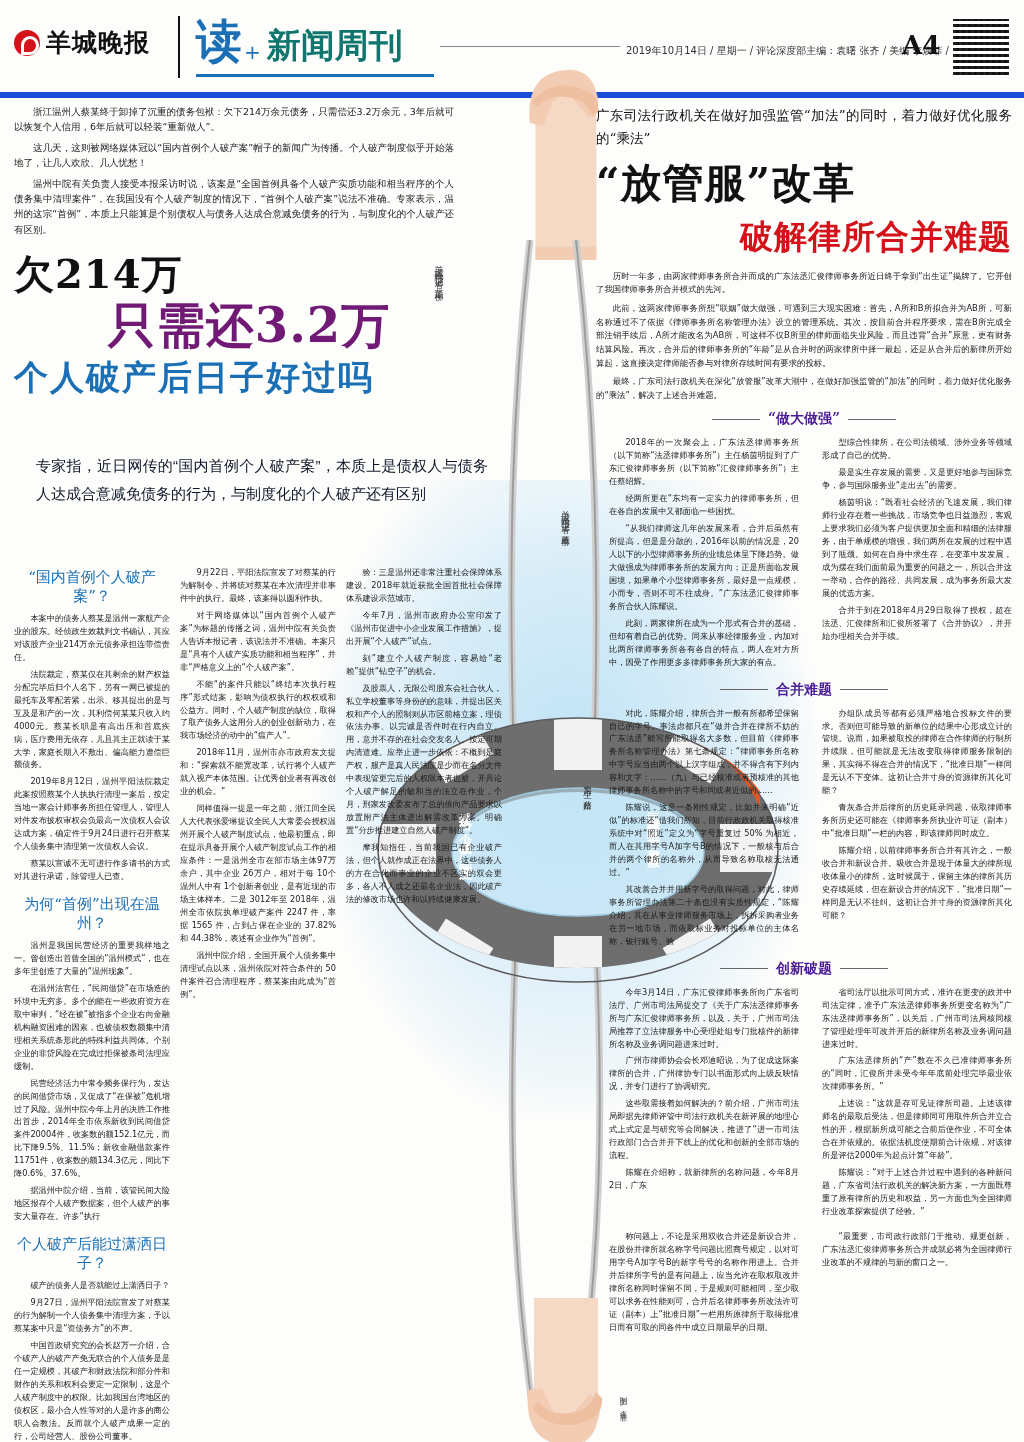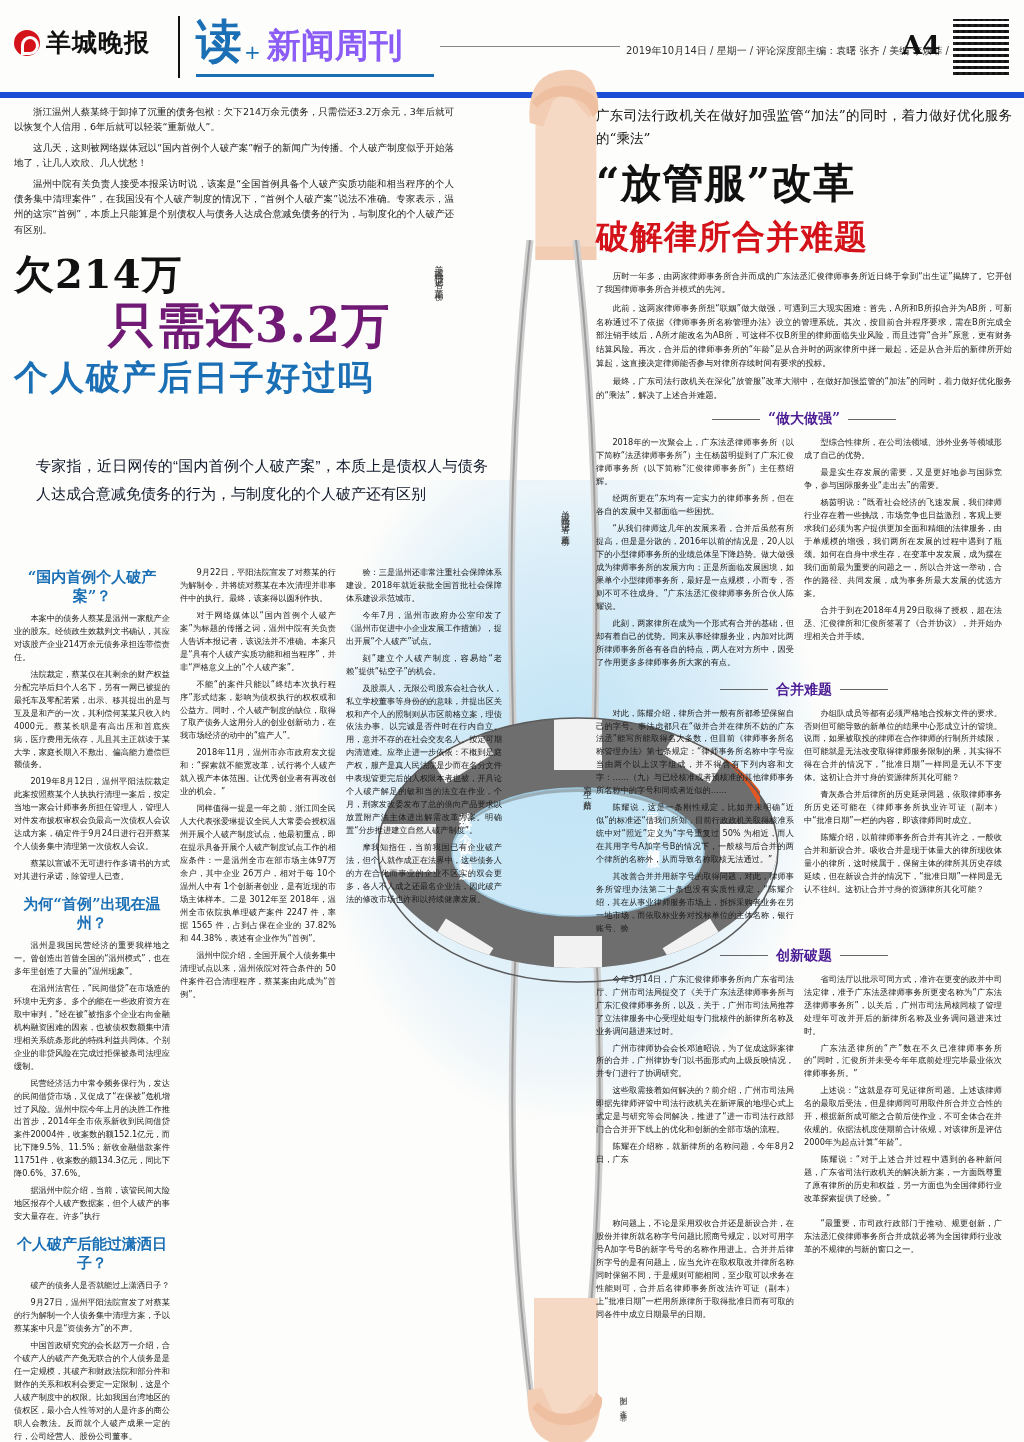--- a/index.html
+++ b/index.html
@@ -16,21 +16,21 @@
   
   .masthead{position:absolute;left:0;top:0;width:1024px;height:92px;border-bottom:6px solid #1d4ed8;}
   .logo{position:absolute;left:14px;top:26px;display:flex;align-items:center;gap:6px;}
   .logo .mark{width:26px;height:26px;border-radius:50%;background:#d4121a;position:relative;}
   .logo .mark:after{content:"";position:absolute;left:7px;top:6px;width:12px;height:13px;border:3px solid #fff;border-radius:50% 50% 50% 0;}
   .logo .name{font-family:"DejaVu Serif","Liberation Serif",serif;font-weight:bold;font-size:25px;letter-spacing:1px;color:#111;}
   .mast-sep{position:absolute;left:178px;top:16px;width:2px;height:62px;background:#111;}
   .mast-title{position:absolute;left:196px;top:18px;display:flex;align-items:flex-end;}
   .mast-title .du{font-family:"DejaVu Serif","Liberation Serif",serif;font-size:46px;font-weight:bold;color:#1a6fb5;line-height:1;}
   .mast-title .plus{font-size:20px;color:#1a6fb5;vertical-align:top;margin-left:2px;}
-  .mast-title .zk{font-family:"DejaVu Serif","Liberation Serif",serif;font-size:34px;font-weight:bold;color:#8b5cf6;margin-left:6px;line-height:1.05;}
+  .mast-title .zk{font-family:"DejaVu Serif","Liberation Serif",serif;font-size:34px;font-weight:bold;color:#0f766e;margin-left:6px;line-height:1.05;}
   .mast-underline{position:absolute;left:196px;top:74px;width:238px;height:3px;background:#1a6fb5;}
   .mast-rule{position:absolute;left:440px;top:46px;width:180px;height:1px;background:#888;}
   .mast-date{position:absolute;left:626px;top:44px;font-size:10px;color:#333;white-space:nowrap;}
   .mast-page{position:absolute;left:902px;top:30px;font-size:26px;font-weight:bold;font-family:"DejaVu Serif","Liberation Serif",serif;}
   .qr{position:absolute;left:952px;top:18px;width:56px;height:56px;background:
       repeating-linear-gradient(0deg,#111 0 3px,#fff 3px 6px),
       repeating-linear-gradient(90deg,#111 0 3px,transparent 3px 6px);
       background-blend-mode:screen;border:1px solid #fff;}
 
   
@@ -44,38 +44,38 @@
   .headline-wrap{position:absolute;left:14px;top:250px;width:470px;}
   .hl1{font-family:"DejaVu Serif","Liberation Serif",serif;font-size:40px;font-weight:bold;line-height:1.18;color:#111;letter-spacing:1px;}
   .hl2{font-family:"DejaVu Serif","Liberation Serif",serif;font-size:48px;font-weight:bold;line-height:1.18;color:#701a75;letter-spacing:1px;text-align:center;}
   .hl3{font-family:"DejaVu Serif","Liberation Serif",serif;font-size:34px;font-weight:bold;line-height:1.25;color:#1a6fb5;letter-spacing:2px;margin-top:2px;}
   .qmark{position:absolute;left:316px;top:-12px;font-size:150px;color:#b9d6ea;font-weight:bold;font-family:"DejaVu Serif","Liberation Serif",serif;z-index:-1;}
   .byline-v{position:absolute;left:432px;top:258px;writing-mode:vertical-rl;font-size:9px;color:#333;letter-spacing:3px;}
 
   .deck{position:absolute;left:36px;top:452px;width:452px;font-family:Liberation Sans, sans-serif;font-size:15px;line-height:1.85;text-align:justify;color:#0f172a;}
 
   
-  .sec-h{font-family:"DejaVu Serif","Liberation Serif",serif;font-size:15px;font-weight:bold;color:#1a6fb5;text-align:center;margin:2px 0 6px 0;}
+  .sec-h{font-family:"DejaVu Serif","Liberation Serif",serif;font-size:15px;font-weight:normal;color:#1a6fb5;text-align:center;margin:2px 0 6px 0;}
 
   .body-text{font-size:8.2px;line-height:1.58;text-align:justify;color:#1a1a1a;}
   .body-text p{margin:0 0 4px 0;text-indent:2em;}
 
   
   .lcols{position:absolute;left:14px;top:566px;width:488px;display:flex;gap:10px;}
   .lcol{width:156px;}
 
   
   .r-lede{font-family:"DejaVu Serif","Liberation Serif",serif;font-size:13.5px;line-height:1.7;color:#111;text-align:justify;}
   .r-hl1{font-family:"DejaVu Serif","Liberation Serif",serif;font-size:41px;font-weight:bold;color:#111;text-align:left;letter-spacing:1px;margin-top:6px;}
-  .r-hl2{font-family:"DejaVu Serif","Liberation Serif",serif;font-size:33px;font-weight:bold;color:#d4121a;text-align:left;letter-spacing:1px;margin-top:4px;}
+  .r-hl2{font-family:"DejaVu Serif","Liberation Serif",serif;font-size:33px;font-weight:bold;color:#d4121a;text-align:right;letter-spacing:1px;margin-top:4px;}
   .r-body{font-size:8.4px;line-height:1.62;text-align:justify;color:#1a1a1a;margin-top:10px;}
   .r-body p{margin:0 0 5px 0;text-indent:2em;}
 
   .rcols{display:flex;gap:10px;margin-top:8px;}
-  .rcol{width:198px;}
+  .rcol{width:198px;padding-left:13px;}
 
   .hr-sec{display:flex;align-items:center;justify-content:center;gap:8px;margin:8px 0 5px;}
   .hr-sec .line{height:1px;width:48px;background:#666;}
   .hr-sec .t{font-family:"DejaVu Serif","Liberation Serif",serif;font-size:14px;font-weight:bold;color:#4c1d95;}
 
   
   .art{position:absolute;left:468px;top:60px;width:200px;height:1382px;pointer-events:none;}
   .arm-top{position:absolute;left:26px;top:0;width:140px;height:200px;}
   .sky{position:absolute;left:-10px;top:520px;width:230px;height:520px;
        background:radial-gradient(ellipse at 50% 45%,#bfe0f2 0%,#d9ecf7 45%,rgba(240,248,252,0) 72%);}

